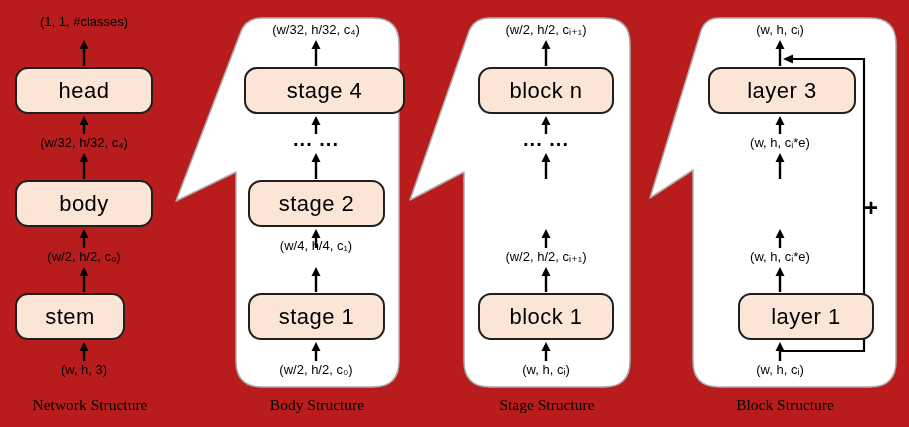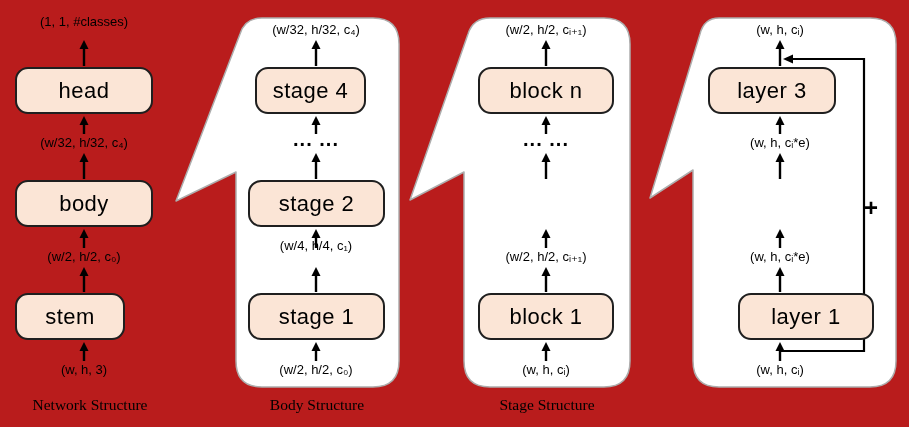--- a/index.html
+++ b/index.html
@@ -145,37 +145,38 @@
   <div class="lbl" style="left:-26px; top:14px">(1, 1, #classes)</div>
   <div class="nbox" style="left:15px; top:67px;  width:138px">head</div>
   <div class="lbl" style="left:-26px; top:135px">(w/32, h/32, c₄)</div>
   <div class="nbox" style="left:15px; top:180px; width:138px">body</div>
   <div class="lbl" style="left:-26px; top:249px">(w/2, h/2, c₀)</div>
   <div class="nbox" style="left:15px; top:293px; width:110px">stem</div>
   <div class="lbl" style="left:-26px; top:362px">(w, h, 3)</div>
   <div class="caption" style="left:-20px; top:396px">Network Structure</div>
 
   <div class="lbl" style="left:206px; top:22px">(w/32, h/32, c₄)</div>
-  <div class="nbox" style="left:255px; top:67px;  width:111px">stage 4</div>
+  <div class="nbox" style="left:244px; top:67px;  width:161px">stage 4</div>
   <div class="ellipsis" style="left:206px; top:128px">... ...</div>
   <div class="nbox" style="left:248px; top:180px; width:137px">stage 2</div>
   <div class="lbl" style="left:206px; top:238px">(w/4, h/4, c₁)</div>
   <div class="nbox" style="left:248px; top:293px; width:137px">stage 1</div>
   <div class="lbl" style="left:206px; top:362px">(w/2, h/2, c₀)</div>
   <div class="caption" style="left:207px; top:396px">Body Structure</div>
 
   <div class="lbl" style="left:436px; top:22px">(w/2, h/2, cᵢ₊₁)</div>
   <div class="nbox" style="left:478px; top:67px;  width:136px">block n</div>
   <div class="ellipsis" style="left:436px; top:128px">... ...</div>
   <div class="lbl" style="left:436px; top:249px">(w/2, h/2, cᵢ₊₁)</div>
   <div class="nbox" style="left:478px; top:293px; width:136px">block 1</div>
   <div class="lbl" style="left:436px; top:362px">(w, h, cᵢ)</div>
   <div class="caption" style="left:437px; top:396px">Stage Structure</div>
 
   <div class="lbl" style="left:670px; top:22px">(w, h, cᵢ)</div>
-  <div class="nbox" style="left:708px; top:67px;  width:128px">layer 3</div>
+  <div class="nbox" style="left:708px; top:67px;  width:148px">layer 3</div>
   <div class="lbl" style="left:670px; top:135px">(w, h, cᵢ*e)</div>
   <div class="lbl" style="left:670px; top:249px">(w, h, cᵢ*e)</div>
   <div class="nbox" style="left:738px; top:293px; width:136px">layer 1</div>
   <div class="lbl" style="left:670px; top:362px">(w, h, cᵢ)</div>
   <div class="plus" style="left:864px; top:196px">+</div>
+  <div class="caption" style="left:675px; top:396px">Block Structure</div>
 
 </div>
 
 </body></html>

